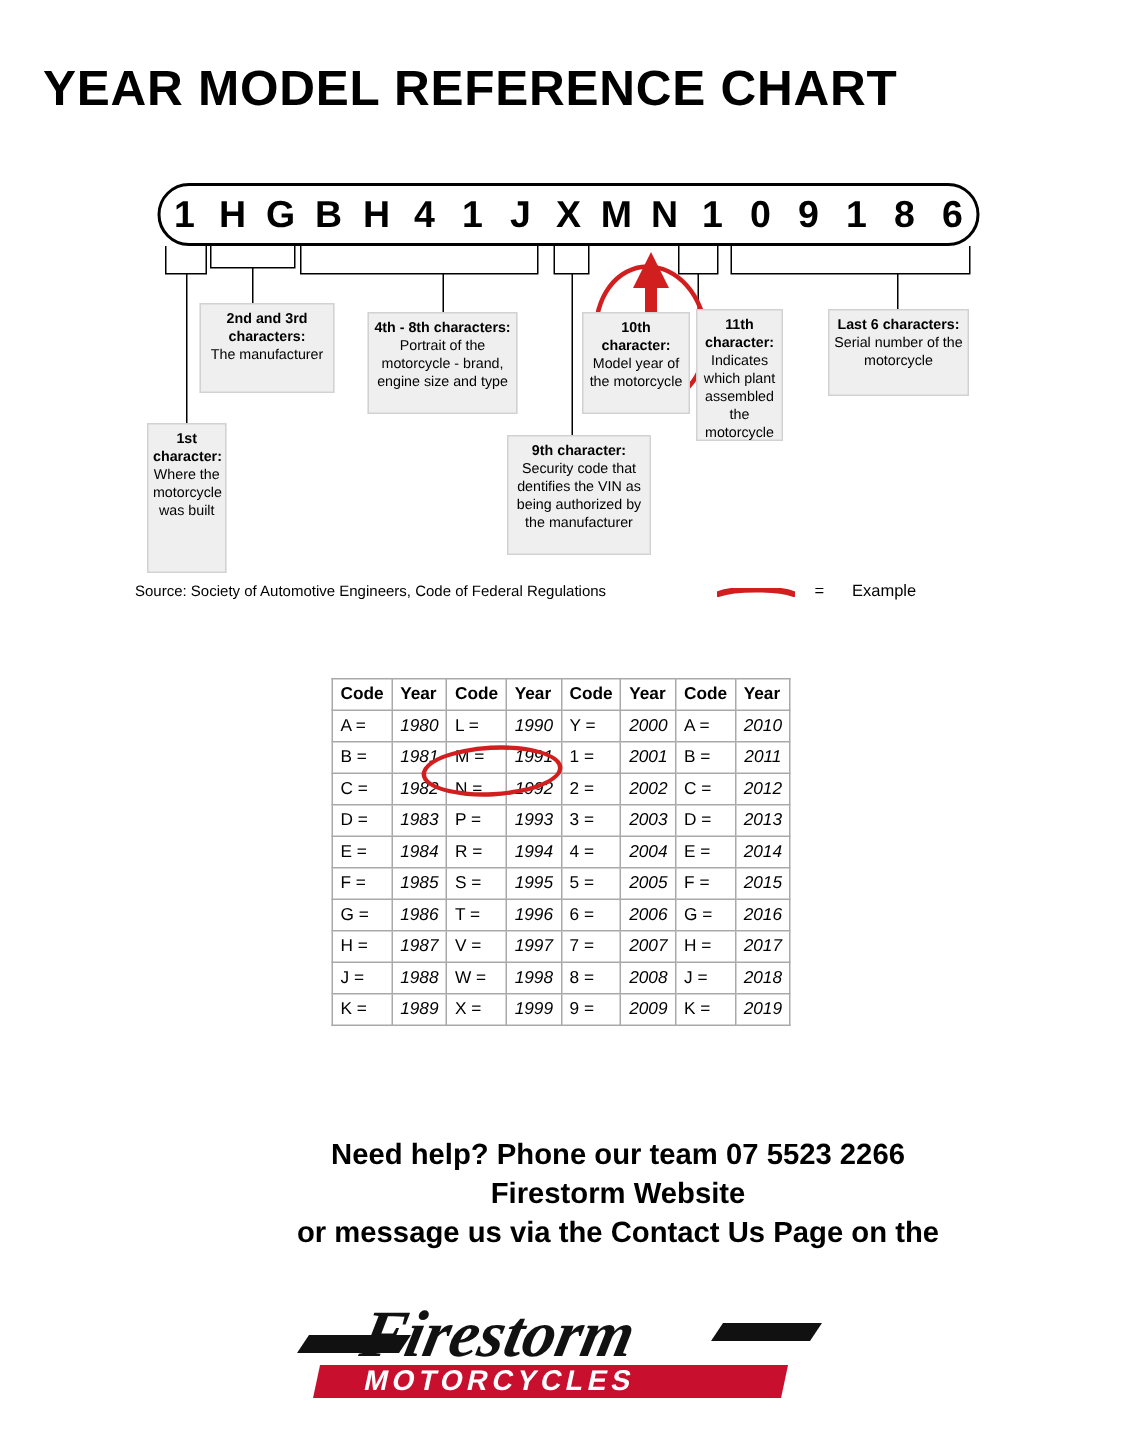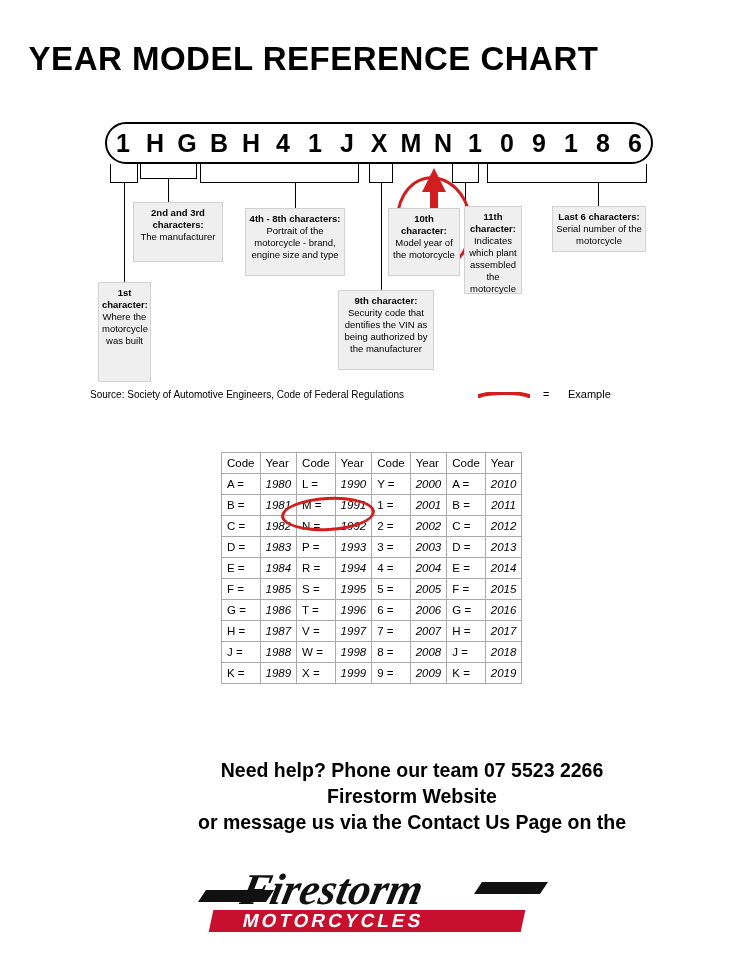--- a/index.html
+++ b/index.html
@@ -130,21 +130,21 @@
   }
   table.yt th, table.yt td {
     border: 1px solid #a9a9a9;
     padding: 2px 5px;
     height: 21px;
     box-sizing: border-box;
     font-weight: normal;
     white-space: nowrap;
   }
   table.yt th {
-    font-weight: normal;
+    font-weight: bold;
     font-size: 11.5px;
     text-align: left;
   }
   table.yt td.code { text-align: left; width: 38px; }
   table.yt td.year { text-align: center; width: 32px; font-style: italic; }
   #table-ellipse {
     position: absolute;
     left: 281px;
     top: 497px;
     width: 94px;
@@ -261,21 +261,21 @@
 <div class="callout" style="left:388px; top:208px; width:72px; height:68px;">
   <b>10th character:</b><br>
   <span>Model year of the motorcycle</span>
 </div>
 
 <div class="callout" style="left:464px; top:206px; width:58px; height:88px;">
   <b>11th character:</b><br>
   <span>Indicates which plant assembled the motorcycle</span>
 </div>
 
-<div class="callout" style="left:552px; top:206px; width:94px; height:46px;">
+<div class="callout" style="left:552px; top:206px; width:94px; height:58px;">
   <b>Last 6 characters:</b><br>
   <span>Serial number of the motorcycle</span>
 </div>
 
 <div id="source-text">Source:  Society of Automotive Engineers, Code of Federal Regulations</div>
 <svg id="legend-dash" viewBox="0 0 52 7">
   <path d="M1 4 C 12 0, 40 0, 51 4" stroke="#d11f1f" stroke-width="4" fill="none" stroke-linecap="round"></path>
 </svg>
 <div id="legend-equals">=</div>
 <div id="legend-label">Example</div>

